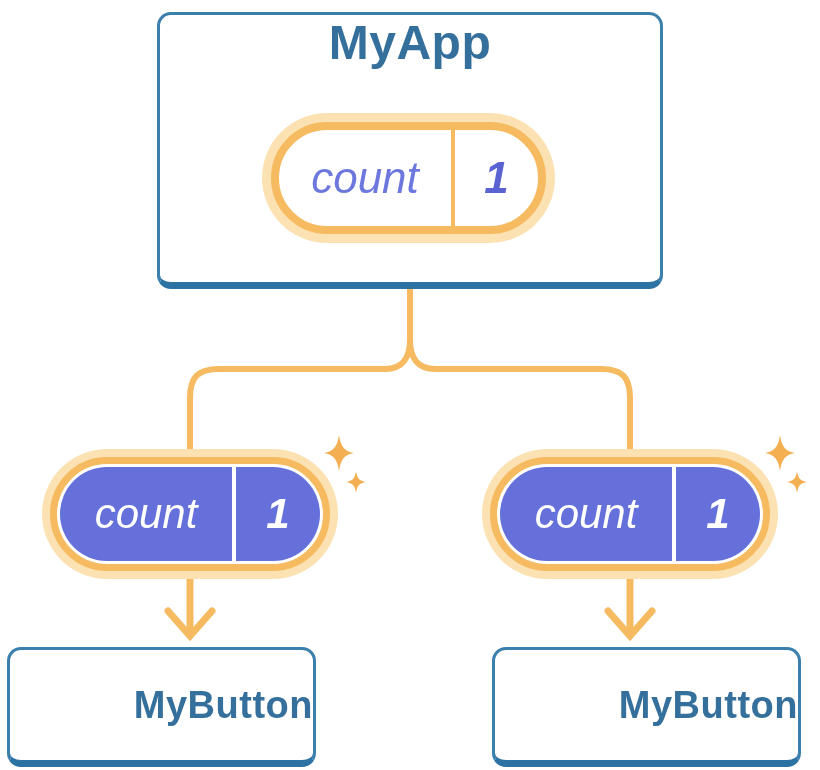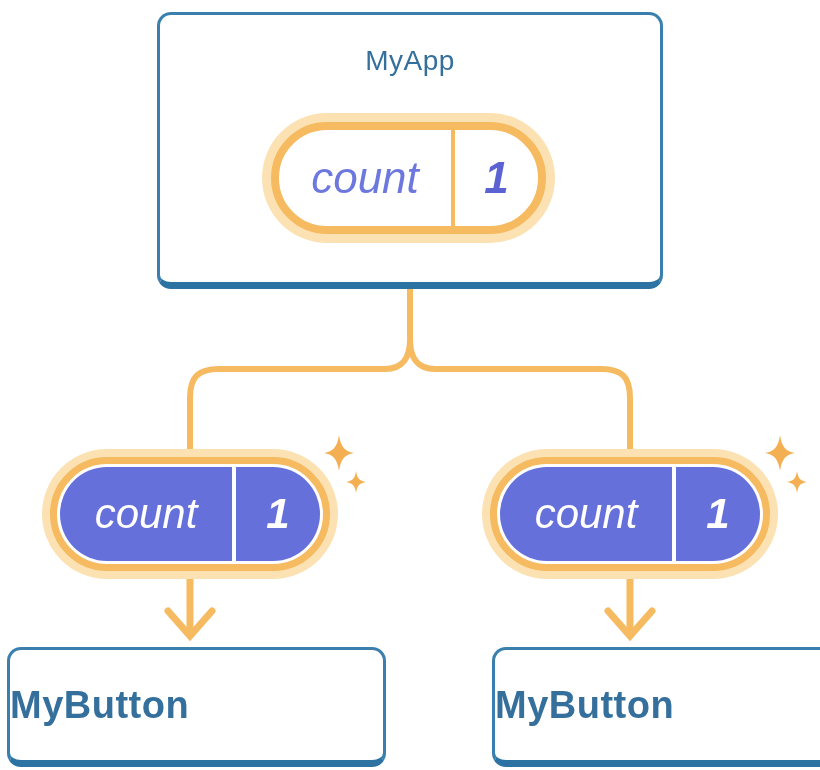--- a/index.html
+++ b/index.html
@@ -23,26 +23,26 @@
   #connector-layer{position:absolute;left:0;top:0;width:820px;height:770px;}
 
   .card{
     position:absolute;box-sizing:border-box;background:#fff;
     border:3px solid var(--card-border);
     border-bottom:7px solid var(--card-border-bottom);
     border-radius:14px;
   }
   .root-card{left:157px;top:12px;width:506px;height:277px;}
   .root-title{
-    margin-top:30px;text-align:center;
-    font-size:28px;font-weight:400;color:var(--title-text);letter-spacing:.5px;
+    text-align:center;
+    font-size:48px;font-weight:700;color:var(--title-text);letter-spacing:.5px;
   }
   .child-card{
-    top:647px;width:379px;height:120px;
-    display:flex;align-items:center;justify-content:flex-start;
+    top:647px;width:309px;height:120px;
+    display:flex;align-items:center;justify-content:flex-end;
   }
   .child-card.left{left:7px;}
   .child-card.right{left:492px;}
   .child-title{font-size:38px;font-weight:600;color:var(--title-text);letter-spacing:.5px;}
 
   
   .pill-outer{
     position:absolute;box-sizing:border-box;border-radius:65px;
     background:var(--accent-orange-light);
     font-style:italic;

